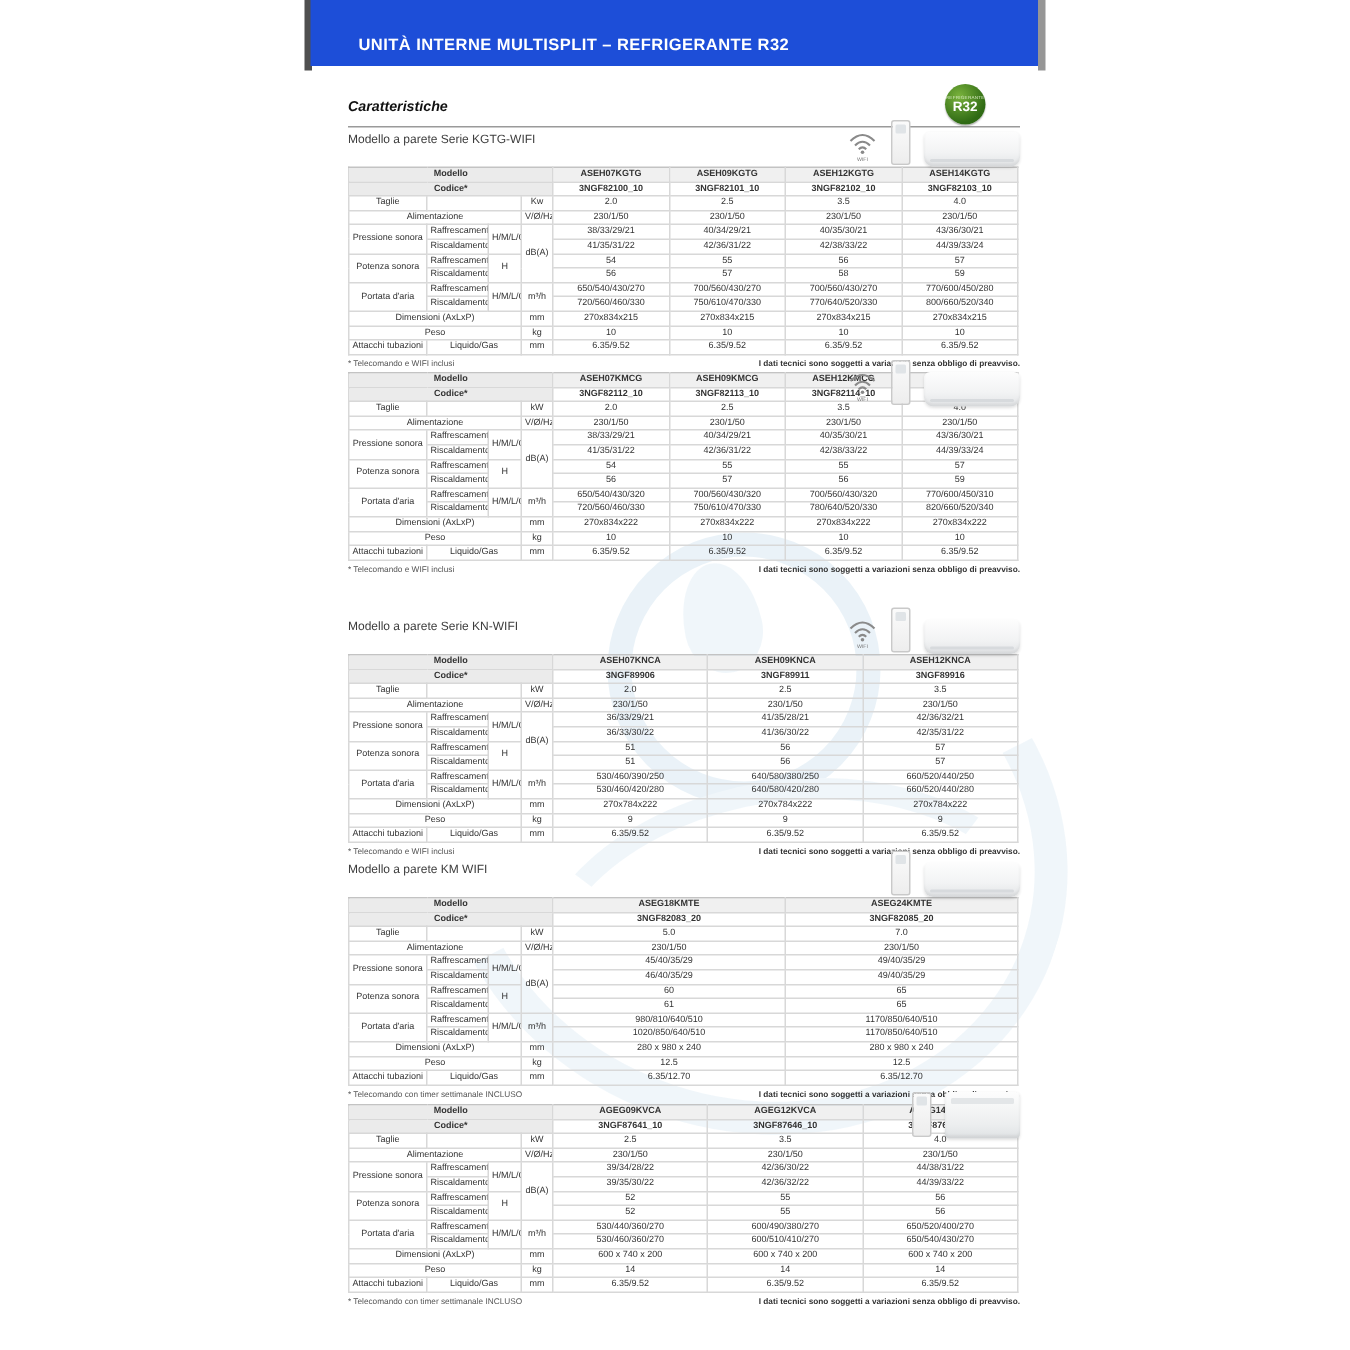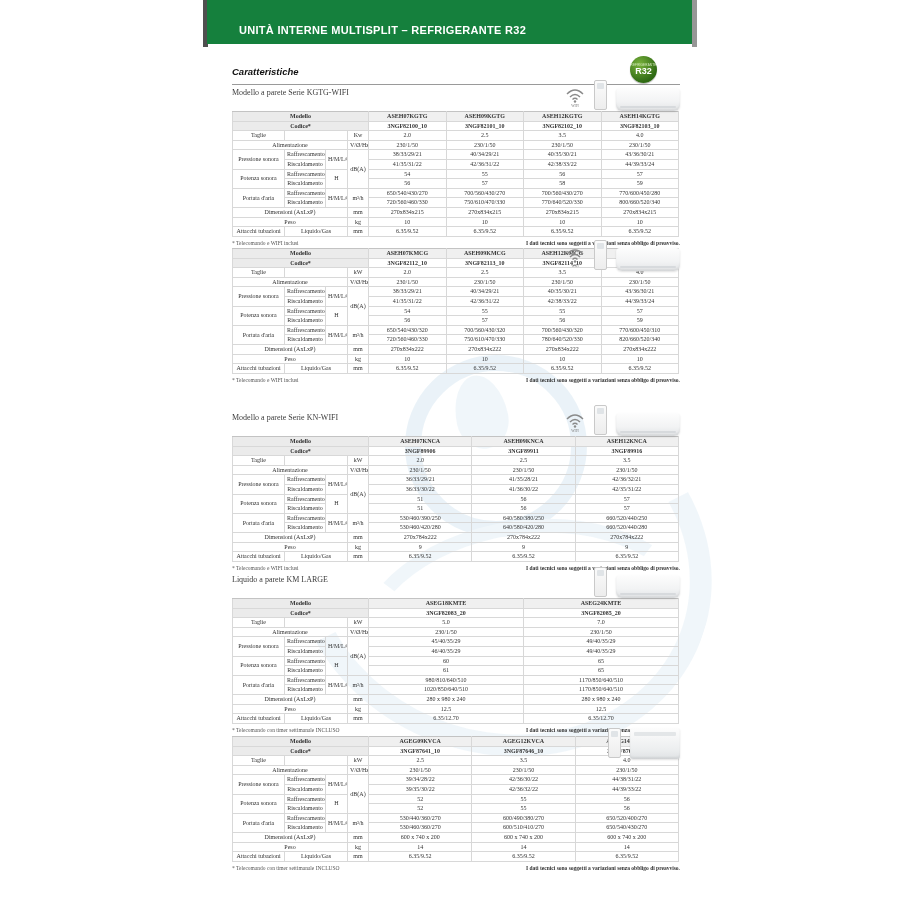--- a/index.html
+++ b/index.html
@@ -1,21 +1,21 @@
 <!DOCTYPE html>
 <html><head>
 <meta charset="utf-8">
 <style>
   html,body{margin:0;padding:0;background:#ffffff;width:900px;height:900px;overflow:hidden;
     font-family:"Liberation Sans","DejaVu Sans",sans-serif;-webkit-font-smoothing:antialiased;}
   .page{position:relative;width:900px;height:900px;background:#fff;}
   .edge{position:absolute;top:0;height:47px;width:5px;}
   .edge.left{left:203px;background:#4f4f4f;}
   .edge.right{left:692px;background:#969696;}
-  .banner{position:absolute;left:207px;top:0;width:485px;height:44px;background:#15803d;
+  .banner{position:absolute;left:207px;top:0;width:485px;height:44px;background:#1d4ed8;
     display:flex;align-items:flex-end;box-sizing:border-box;padding:0 0 8px 32px;}
   .banner span{color:#fff;font-weight:bold;font-size:11px;letter-spacing:.3px;}
   .caratteristiche{position:absolute;left:232px;top:66px;font-size:9.5px;font-weight:bold;
     font-style:italic;color:#111;}
   .heading-rule{position:absolute;left:232px;top:84px;width:448px;height:1px;background:#9a9a9a;}
   .r32-badge{position:absolute;left:630px;top:56px;width:27px;height:27px;border-radius:50%;
     background:radial-gradient(circle at 35% 30%,#79b23c,#2f6a14 70%);display:flex;flex-direction:column;
     align-items:center;justify-content:center;box-shadow:0 1px 1px rgba(0,0,0,.3);}
   .r32-small{font-size:3px;color:#d9ecc3;line-height:3px;letter-spacing:.2px;}
   .r32-big{font-size:9px;font-weight:bold;color:#fff;line-height:9px;}
@@ -24,21 +24,21 @@
   .wm-circle{position:absolute;left:405px;top:355px;width:150px;height:150px;border:16px solid #7fb3d5;
     border-radius:50%;}
   .wm-drop{position:absolute;left:455px;top:375px;width:52px;height:74px;background:#a9cce3;
     border-radius:50% 50% 50% 50%/60% 60% 40% 40%;transform:rotate(-12deg);}
   .wm-r{position:absolute;left:548px;top:378px;font-size:11px;color:#7fb3d5;font-weight:bold;}
   .wm-swoosh{position:absolute;left:290px;top:380px;width:380px;height:330px;border:22px solid transparent;
     border-bottom-color:#a9cce3;border-right-color:#a9cce3;border-radius:50%;transform:rotate(18deg);}
   .wm-swoosh2{position:absolute;left:350px;top:520px;width:330px;height:220px;border:14px solid transparent;
     border-top-color:#a9cce3;border-radius:50%;transform:rotate(-8deg);}
   
-  .section{position:absolute;left:232px;width:448px;font-family:Liberation Serif, serif;}
+  .section{position:absolute;left:232px;width:448px;}
   .section-title{font-size:8px;color:#3c3c3c;margin-bottom:13px;line-height:10px;}
   .section-icons{position:absolute;right:0;top:-8px;display:flex;align-items:flex-end;gap:9px;}
   .wifi-wrap{display:flex;flex-direction:column;align-items:center;margin-bottom:3px;}
   .wifi-cap{font-size:3.5px;color:#777;margin-top:1px;}
   .remote{width:11px;height:28px;border:1px solid #c9c9c9;border-radius:2px;
     background:linear-gradient(180deg,#fbfbfb,#ededed);position:relative;margin-bottom:1px;}
   .remote:before{content:"";position:absolute;left:2px;top:2px;right:2px;height:6px;background:#e0e4e7;border-radius:1px;}
   .wall-unit{width:64px;height:23px;border-radius:4px 4px 6px 6px;
     background:linear-gradient(180deg,#fdfdfd 0%,#f2f3f4 60%,#e2e4e6 100%);
     box-shadow:inset 0 -2px 2px rgba(0,0,0,.06),0 1px 2px rgba(0,0,0,.12);position:relative;}
@@ -491,21 +491,21 @@
               <td>6.35/9.52</td>
             </tr>
           </tbody>
         </table>
         <div class="footline">
           <span class="footnote">* Telecomando e WIFI inclusi</span>
           <span class="disclaimer">I dati tecnici sono soggetti a variazioni senza obbligo di preavviso.</span>
         </div>
       </div>
       <div class="section" style="top: 575px;">
-        <div class="section-title">Liquido a parete KM LARGE</div>
+        <div class="section-title">Modello a parete KM WIFI</div>
         <div class="section-icons">
           <div class="remote"></div>
           <div class="wall-unit"></div>
         </div>
         <table class="spec">
           <colgroup>
             <col style="width: 52px;">
             <col style="width: 41px;">
             <col style="width: 22px;">
             <col style="width: 21px;">

